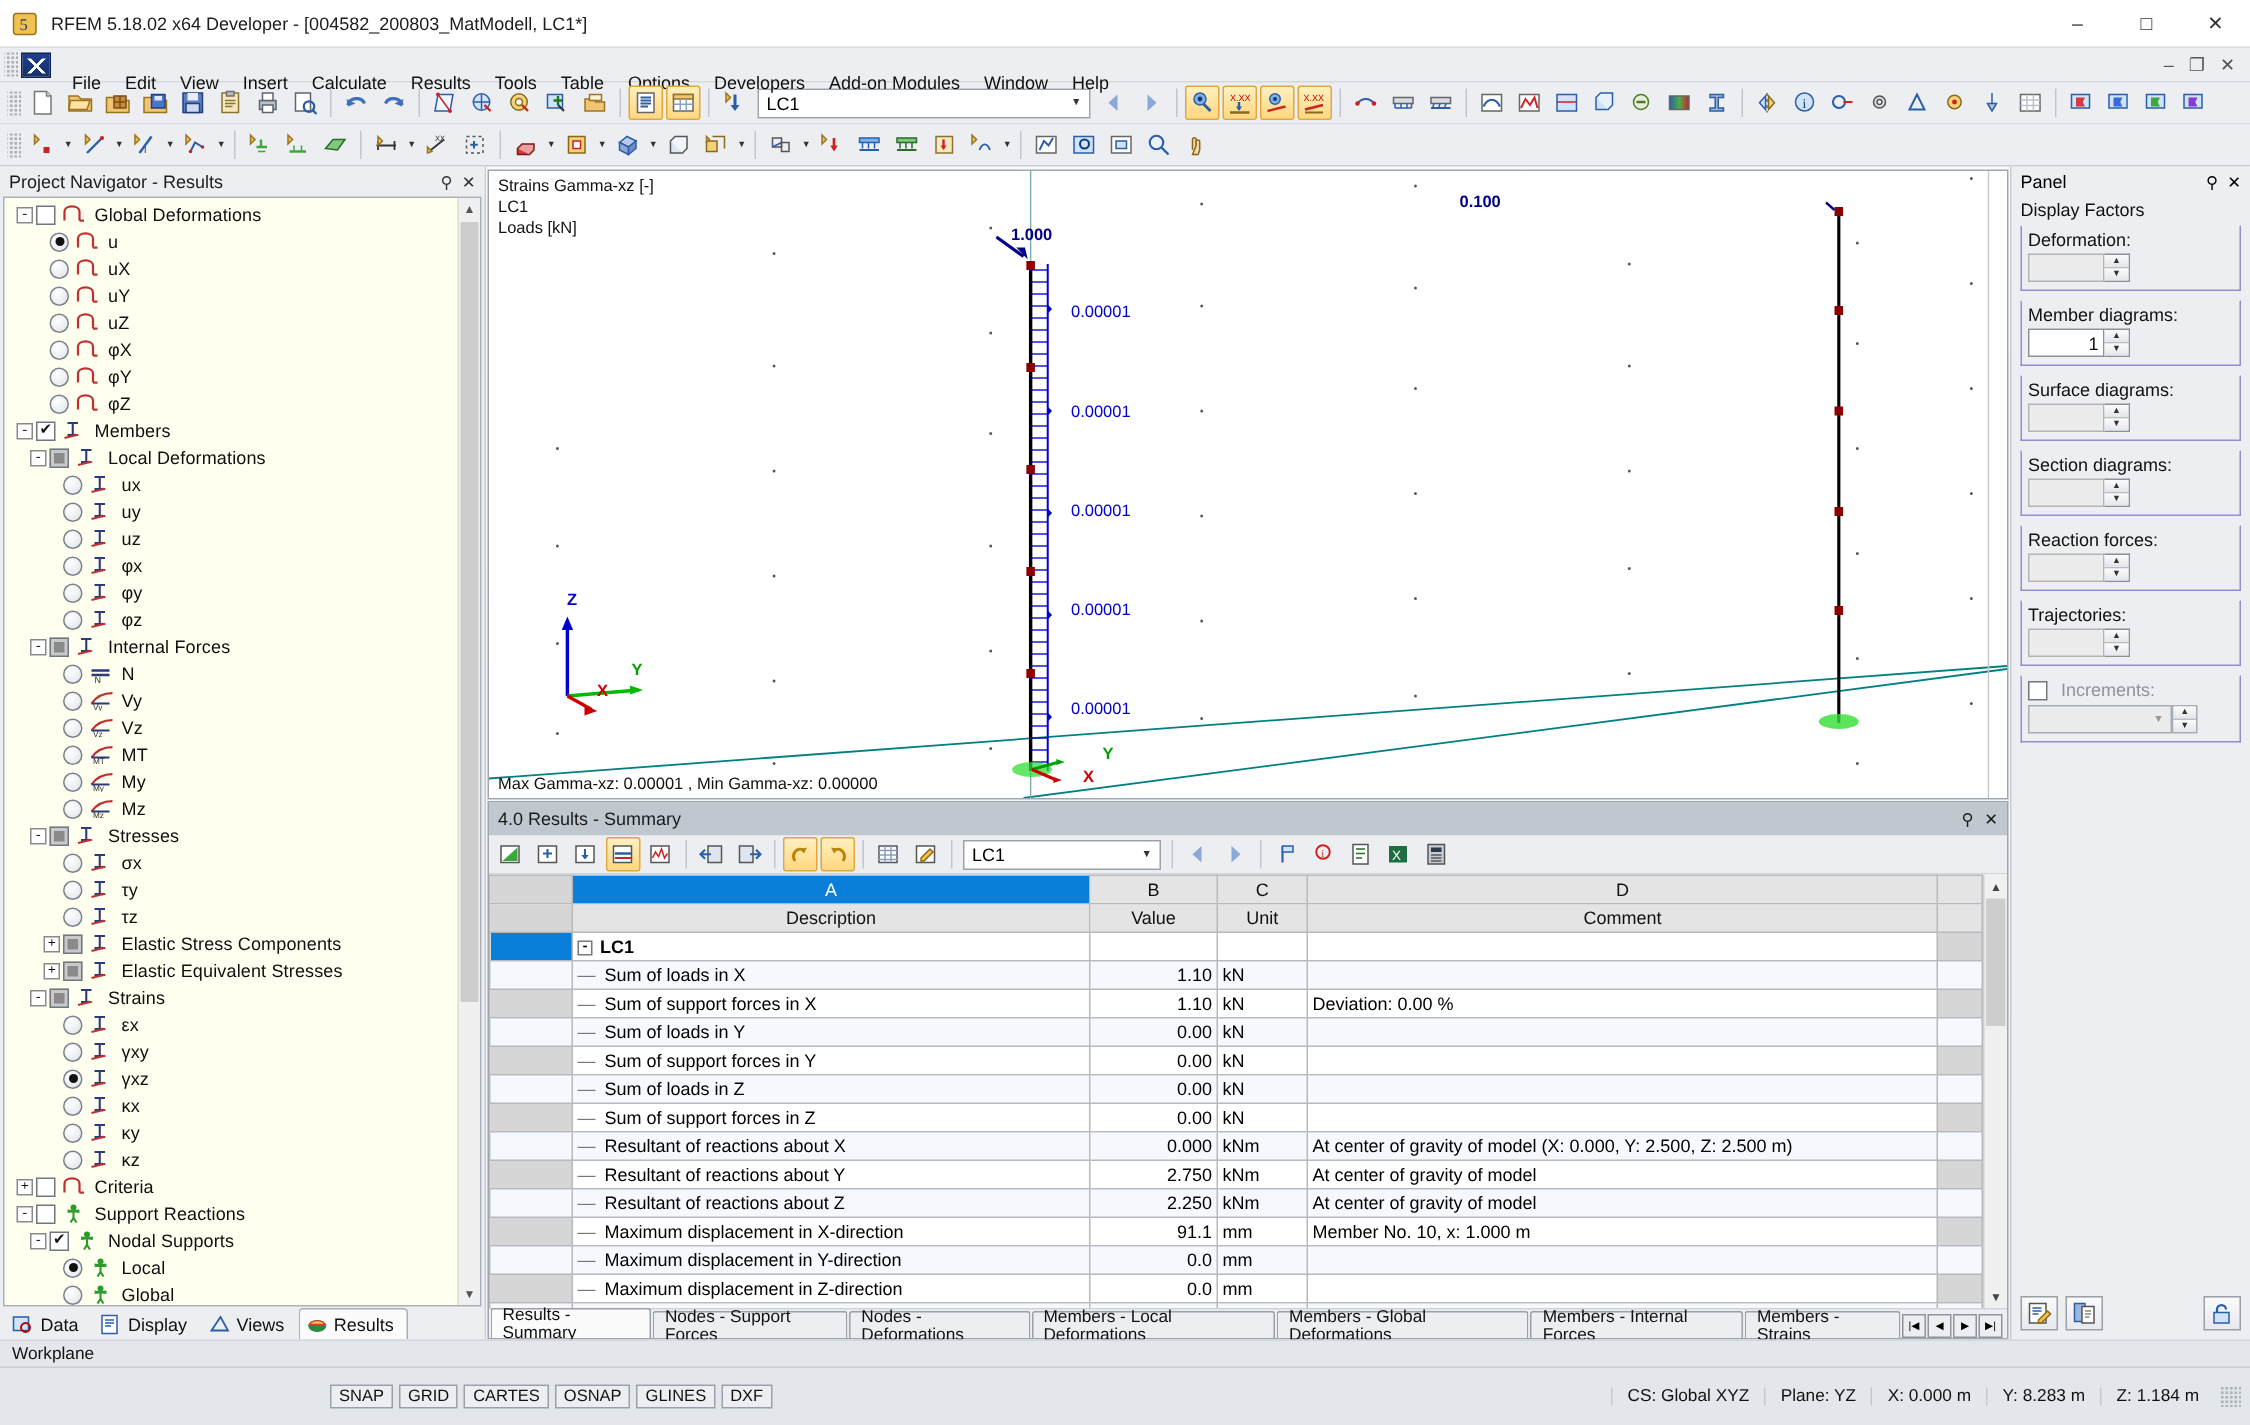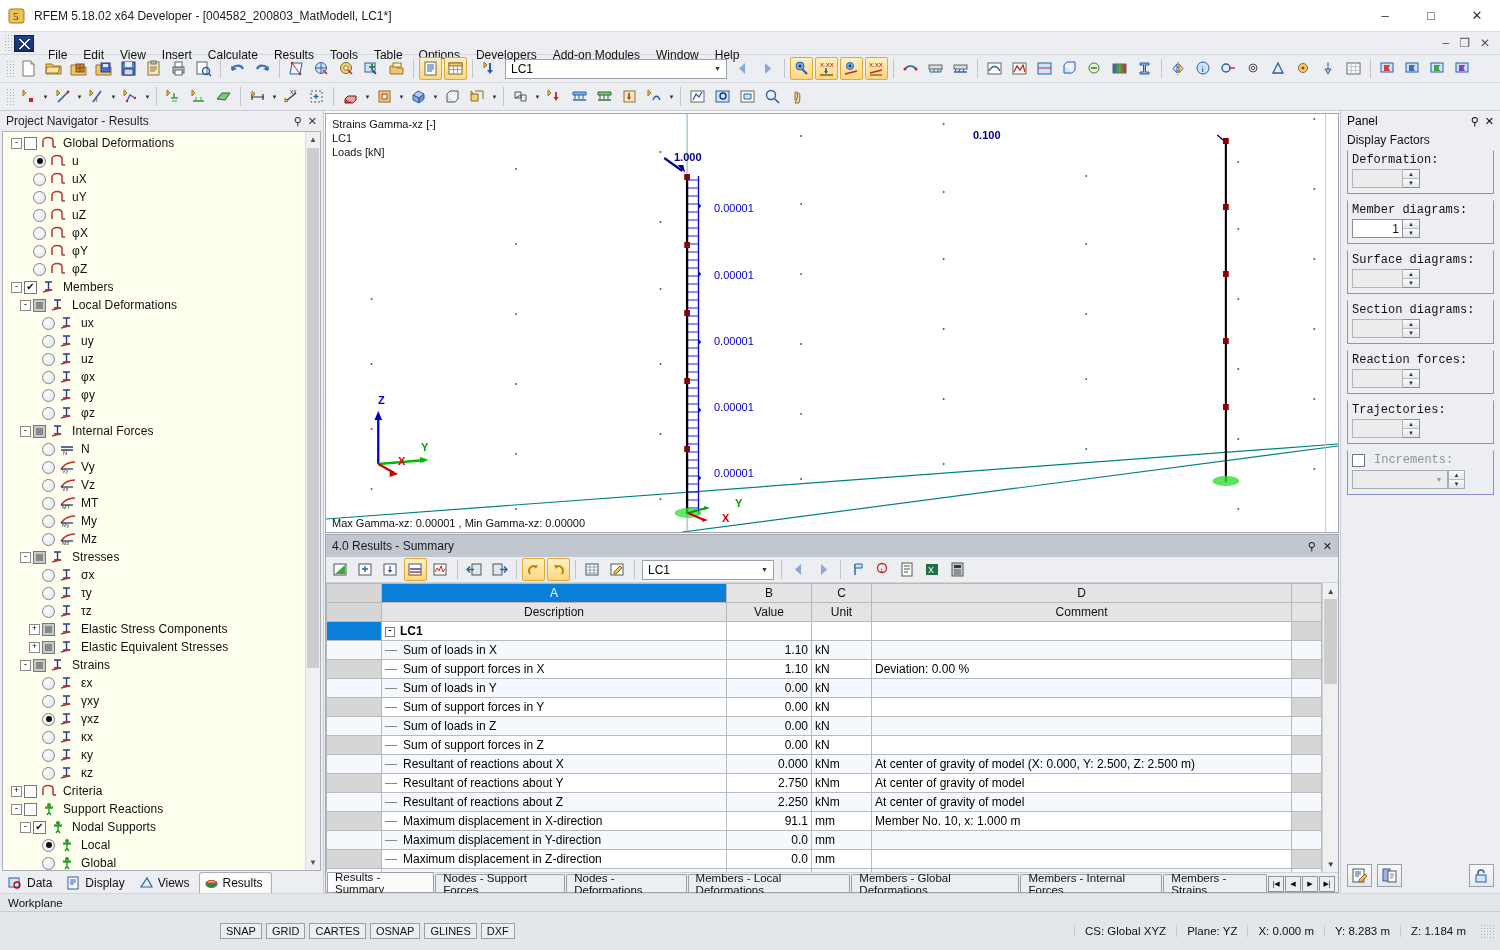--- a/index.html
+++ b/index.html
@@ -146,21 +146,21 @@
   .rtab-nav .b { width: 16px; height: 16px; border: 1px solid #8f959c; background: #eceef1;
                  display:flex; align-items:center; justify-content:center; font-size: 7px;}
 
   
   .panel { width: 160px; background: #eceef1; border-left: 1px solid #c8ccd2; display:flex; flex-direction:column;}
   .panel-head { height: 20px; display:flex; align-items:center; padding: 0 4px 0 6px; font-size: 12px;}
   .panel-head .sp { margin-left:auto; display:flex; gap:6px; font-size: 11px; padding-right:2px;}
   .panel-sub { padding: 2px 6px 3px 6px; font-size: 12px; color: #111; }
   .dfgroup { margin: 0 6px 6px 6px; border-left: 1px solid #8f8fd0; border-right: 1px solid #8f8fd0;
              border-bottom: 1px solid #8f8fd0; border-top: 1px solid transparent; padding: 2px 4px 5px 4px;}
-  .dflabel { font-size: 12px; color: #101010; margin-bottom: 2px; font-family: Liberation Mono, monospace; }
+  .dflabel { font-size: 12px; color: #101010; margin-bottom: 2px; }
   .spinwrap { display: flex; width: 68px; height: 19px; }
   .spinwrap.disabled .sp-field { background: #ececec; border-color:#b4b4b4; }
   .sp-field { flex: 1; border: 1px solid #8b9199; background: #fff; font-size: 12px; text-align: right;
               padding-right: 3px; display:flex; align-items:center; justify-content:flex-end; color:#111;}
   .sp-btns { width: 17px; display: flex; flex-direction: column; border: 1px solid #8b9199; border-left: none;}
   .sp-btns .u, .sp-btns .d { flex: 1; display:flex; align-items:center; justify-content:center;
               background: linear-gradient(#fbfbfb,#e3e6ea); font-size: 6px; color:#333;}
   .sp-btns .u { border-bottom: 1px solid #b9bec4; }
   .incr-row { display:flex; align-items:center; gap:5px; margin-bottom:3px;}
   .combo-dis { display:flex; width: 96px; height: 19px; border: 1px solid #a8adb4; background:#ececec;}

